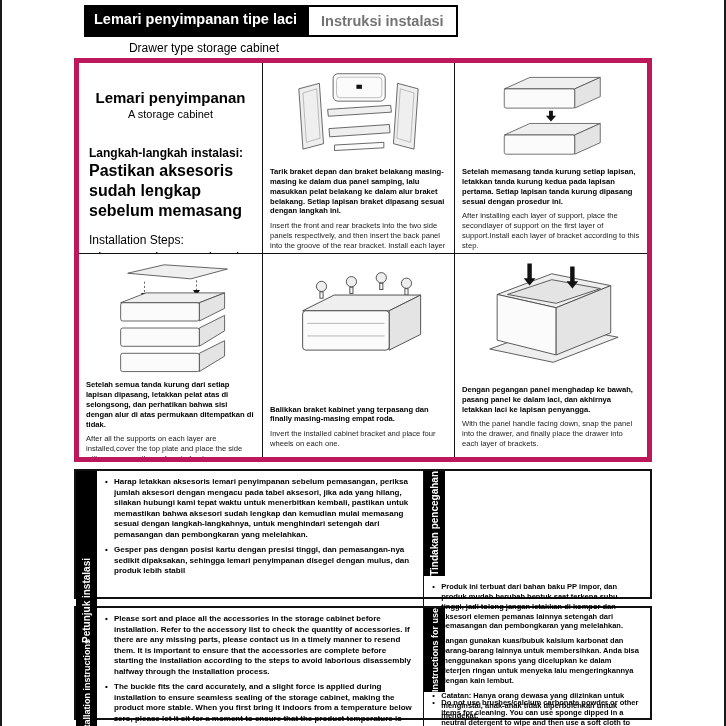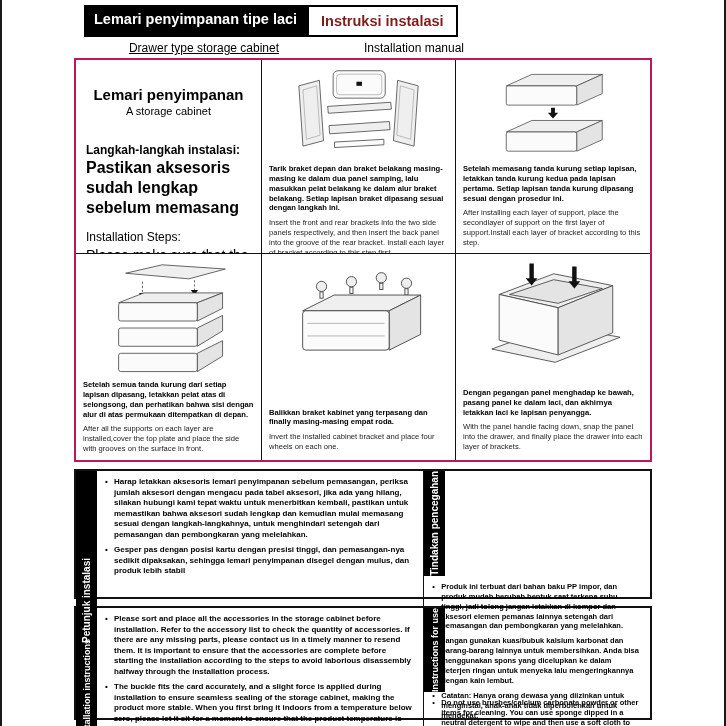--- a/index.html
+++ b/index.html
@@ -16,32 +16,32 @@
   .content { width:578px; margin:0 auto; }
 
   
   .header-wrap { width:420px; margin-left:10px; }
   .title-row { display:flex; align-items:stretch; }
   .title-box-dark {
     background:#000; color:#fff; font-weight:bold; font-size:14.5px;
     padding:6px 10px; white-space:nowrap;
   }
   .title-box-light {
-    border:2px solid #000; background:#fff; color:#7f1d1d; font-weight:bold;
+    border:2px solid #000; background:#fff; color:#737373; font-weight:bold;
     font-size:14.5px; padding:6px 12px; white-space:nowrap;
     display:flex; align-items:center;
   }
   .subtitle-row { display:flex; padding:4px 0 3px; }
   .subtitle-row .sub { font-size:12px; text-align:center; }
-  .sub-left { width:240px;text-decoration:underline; }
+  .sub-left { width:240px; }
   .sub-right { width:180px; }
 
   
   .main-box {
-    border:2px solid #be185d; height:404px;
+    border:5px solid #be185d; height:404px;
     display:grid;
     grid-template-columns:32.4% 33.8% 33.8%;
     grid-template-rows:48.5% 51.5%;
   }
   .cell { padding:8px 7px; overflow:hidden; }
   .main-box > .cell { border-right:1.6px solid #111; }
   .main-box > .cell:nth-child(3n) { border-right:none; }
   .main-box > .cell:nth-child(-n+3) { border-bottom:1.6px solid #111; }
 
   .intro-cell { padding:12px 10px; }
@@ -101,21 +101,20 @@
 <div class="page">
   <div class="content">
 
     <div class="header-wrap">
       <div class="title-row">
         <div class="title-box-dark">Lemari penyimpanan tipe laci</div>
         <div class="title-box-light">Instruksi instalasi</div>
       </div>
       <div class="subtitle-row">
         <span class="sub sub-left">Drawer type storage cabinet</span>
-        <span class="sub sub-right">Installation manual</span>
       </div>
     </div>
 
     <div class="main-box">
 
       <div class="cell intro-cell">
         <div class="product-title">Lemari penyimpanan</div>
         <div class="product-sub">A storage cabinet</div>
         <div class="steps-head-id">Langkah-langkah instalasi:</div>
         <div class="steps-note-id">Pastikan aksesoris sudah lengkap sebelum memasang</div>
@@ -177,21 +176,21 @@
             <path class="f2" d="M24 58 L60 44 L172 44 L136 58 Z"></path>
             <path class="f3" d="M136 58 L172 44 L172 66 L136 84 Z"></path>
             <rect class="f1" x="24" y="58" width="112" height="26" rx="3"></rect>
             <path class="f3" d="M136 94 L172 76 L172 98 L136 120 Z"></path>
             <rect class="f1" x="24" y="94" width="112" height="26" rx="3"></rect>
             <path class="f3" d="M136 130 L172 112 L172 134 L136 156 Z"></path>
             <rect class="f1" x="24" y="130" width="112" height="26" rx="3"></rect>
           </svg>
         </div>
         <div class="step-texts">
-          <div class="txt-id">Setelah semua tanda kurung dari setiap lapisan dipasang, letakkan pelat atas di selongsong, dan perhatikan bahwa sisi dengan alur di atas permukaan ditempatkan di depan.</div>
+          <div class="txt-id">Setelah semua tanda kurung dari setiap lapisan dipasang, letakkan pelat atas di selongsong, dan perhatikan bahwa sisi dengan alur di atas permukaan ditempatkan di tidak.</div>
           <div class="txt-en">After all the supports on each layer are installed,cover the top plate and place the side with grooves on the surface in front.</div>
         </div>
       </div>
 
       <div class="cell step-cell">
         <div class="step-fig">
           <svg class="svg-r2" viewBox="0 0 190 150" preserveAspectRatio="xMidYMid meet">
             <g>
               <rect class="f1" x="46" y="38" width="4" height="8"></rect>
               <circle class="f2" cx="48" cy="31" r="6.5"></circle>

